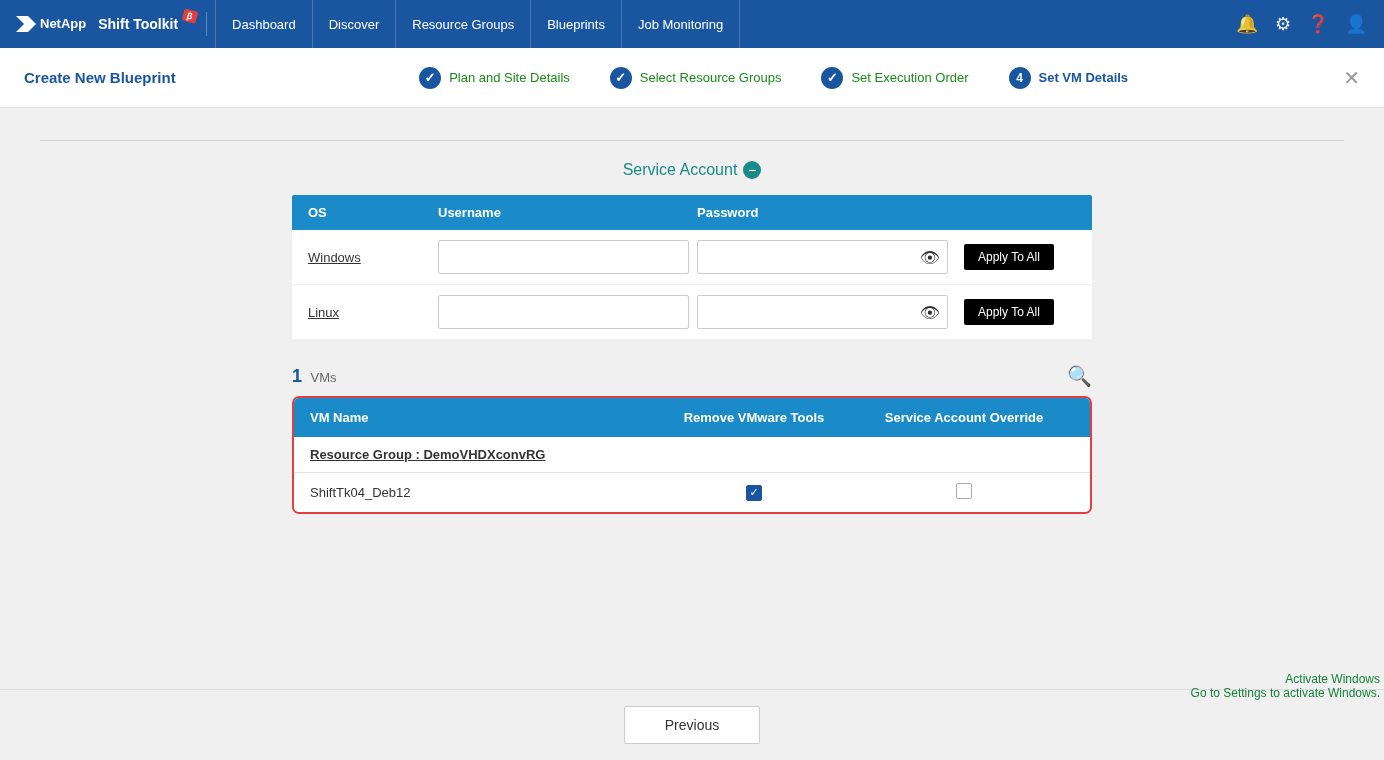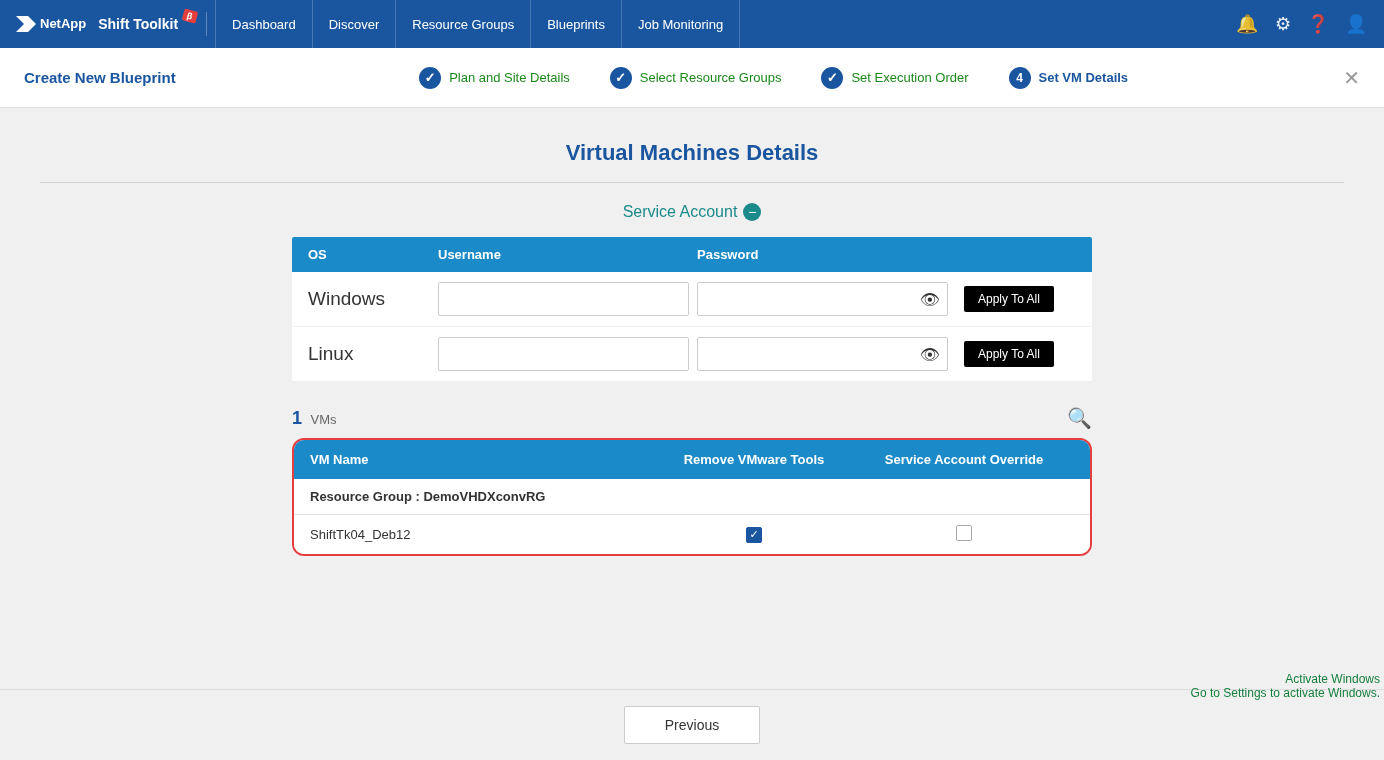--- a/index.html
+++ b/index.html
@@ -214,21 +214,21 @@
     }
     .service-table-header .col-os { width: 130px; }
     .service-table-header .col-username { flex: 1; }
     .service-table-header .col-password { flex: 1; }
     .service-table-row {
       display: flex;
       align-items: center;
       padding: 10px 16px;
       border-bottom: 1px solid #f0f0f0;
     }
-    .service-table-row .col-os { width: 130px; font-size: 19px; color: #333; }
+    .service-table-row .col-os { width: 130px; font-size: 13px; color: #333; text-decoration: underline; }
     .service-table-row .col-username { flex: 1; margin-right: 8px; }
     .service-table-row .col-password { flex: 1; margin-right: 8px; display: flex; align-items: center; }
     .service-table-row .col-action { width: 120px; }
     .input-field {
       width: 100%;
       height: 34px;
       border: 1px solid #ccc;
       padding: 0 10px;
       font-size: 13px;
       outline: none;
@@ -285,21 +285,21 @@
     }
     .search-icon-btn {
       color: #1a56a0;
       font-size: 20px;
       cursor: pointer;
     }
 
     
     .vm-table {
       border: 2px solid #e53e3e;
-      border-radius: 12px;
+      border-radius: 7px;
       overflow: hidden;
       background: #fff;
     }
     .vm-table-header {
       background: #1a8ac8;
       display: flex;
       color: #fff;
       font-size: 13px;
       font-weight: 600;
       padding: 12px 16px;
@@ -307,20 +307,21 @@
     .vm-col-name { flex: 1; }
     .vm-col-tools { width: 200px; text-align: center; }
     .vm-col-override { width: 220px; text-align: center; }
     .vm-group-row {
       padding: 10px 16px;
       font-size: 13px;
       font-weight: 600;
       color: #333;
       border-bottom: 1px solid #e0e0e0;
       background: #fff;
+      text-decoration: underline;
     }
     .vm-data-row {
       display: flex;
       align-items: center;
       padding: 10px 16px;
       font-size: 13px;
       color: #333;
       background: #fff;
     }
     .vm-data-row .vm-col-name { flex: 1; }
@@ -451,21 +452,20 @@
       <div class="step-circle active">
         <span>4</span>
       </div>
       <span>Set VM Details</span>
     </div>
   </div>
   <span class="close-btn">✕</span>
 </div>
 
 <div class="main-content">
-  <h1 class="page-title">Virtual Machines Details</h1>
   <hr class="section-divider">
 
   <div class="service-account-title">
     <span>Service Account</span>
     <button class="minus-btn">−</button>
   </div>
 
   <div class="service-table">
     <div class="service-table-header">
       <div class="col-os">OS</div>

